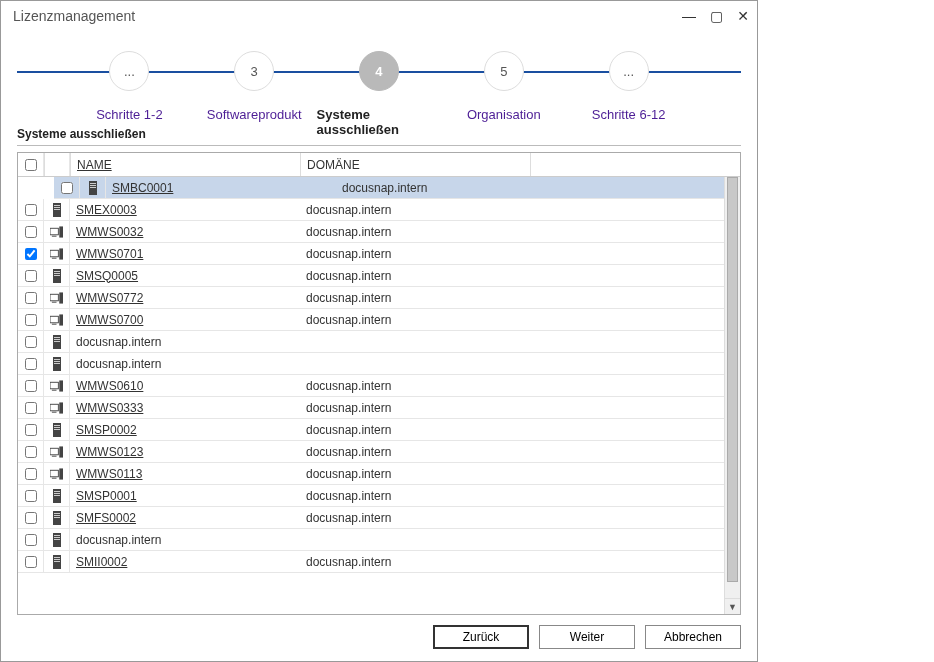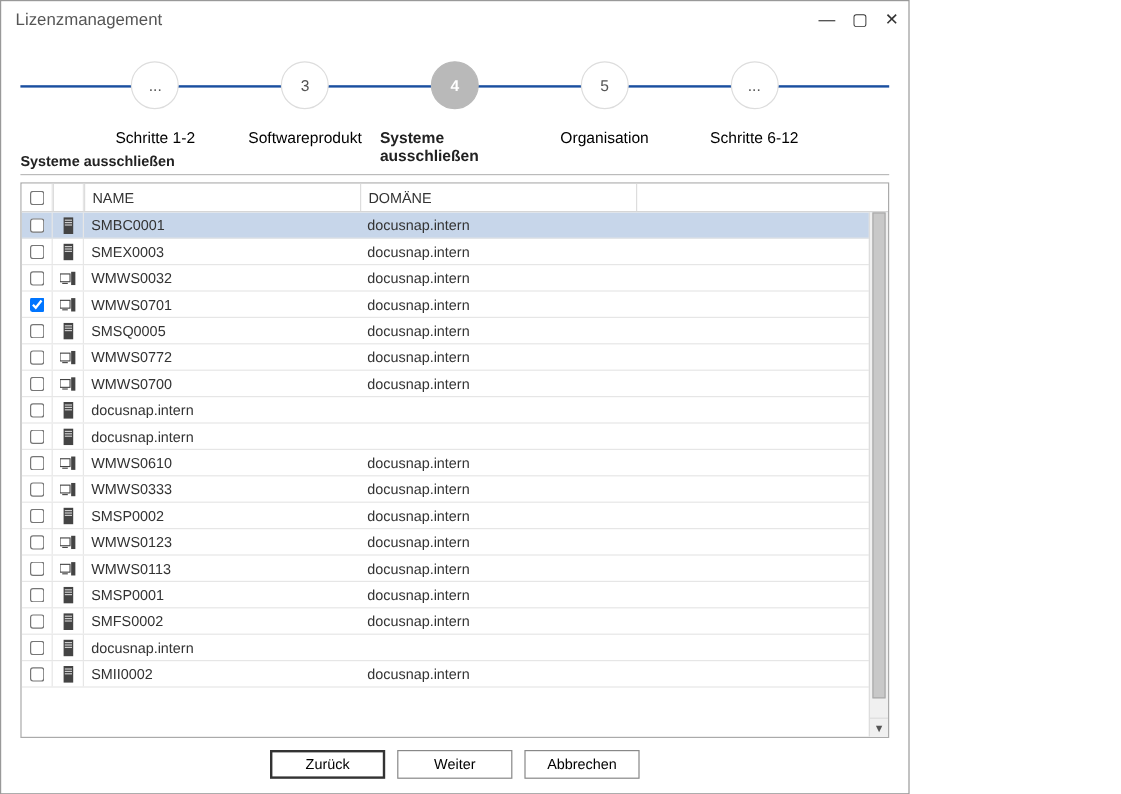--- a/index.html
+++ b/index.html
@@ -11,50 +11,50 @@
   .win-controls span { cursor: pointer; font-size: 14px; line-height: 1; }
   .content { flex: 1; display: flex; flex-direction: column; padding: 0 16px 12px 16px; overflow: hidden; }
 
   
   .stepper { height: 90px; position: relative; padding-top: 20px; }
   .stepper-line { position: absolute; top: 40px; left: 0; right: 0; height: 2px; background: #1a4fa0; }
   .steps { display: flex; justify-content: space-between; padding: 0 50px; }
   .step { display: flex; flex-direction: column; align-items: center; width: 150px; position: relative; z-index: 1; }
   .step-circle { width: 40px; height: 40px; border-radius: 50%; background: #fff; border: 1px solid #ddd; display: flex; align-items: center; justify-content: center; font-size: 13px; color: #555; }
   .step.active .step-circle { background: #b9b9b9; color: #fff; border-color: #b9b9b9; font-weight: bold; }
-  .step-label { margin-top: 16px; font-size: 13px; color: #000000; }
+  .step-label { margin-top: 16px; font-size: 13px; color: #4c1d95; }
   .step.active .step-label { font-weight: bold; color: #222; }
 
   .section-title { font-size: 12px; font-weight: bold; margin: 6px 0 4px 0; color: #222; }
   .hr { border: none; border-top: 1px solid #bbb; margin-bottom: 6px; }
 
   
   .table-wrap { flex: 1; border: 1px solid #aaa; overflow: hidden; display: flex; flex-direction: column; position: relative; }
   .table-header, .table-row { display: flex; align-items: center; border-bottom: 1px solid #e6e6e6; }
   .table-header { height: 24px; background: #fff; border-bottom: 1px solid #ccc; font-weight: normal; color: #333; }
   .table-header .col { border-left: 1px solid #ddd; }
   .table-header .col:first-child { border-left: none; }
   .col { padding: 0 6px; display: flex; align-items: center; height: 100%; white-space: nowrap; overflow: hidden; text-overflow: ellipsis; }
   .col-check { width: 26px; justify-content: center; border-right: 1px solid #e6e6e6; }
   .col-icon { width: 26px; justify-content: center; border-right: 1px solid #e6e6e6; }
-  .col-name { width: 230px; }
+  .col-name { width: 230px; text-decoration: underline; }
   .col-domain { width: 230px; }
   .col-rest { flex: 1; }
   .table-body { flex: 1; overflow: hidden; }
   .table-row { height: 22px; }
-  .table-row.selected { background: #c7d6ea; }
+  .table-row.selected { background: #c7d6ea; margin-left: 36px; }
   .table-row input[type=checkbox] { width: 12px; height: 12px; }
   .table-header input[type=checkbox] { width: 12px; height: 12px; }
 
   .scrollbar { position: absolute; right: 0; top: 24px; bottom: 0; width: 16px; background: #f0f0f0; border-left: 1px solid #ddd; display: flex; flex-direction: column; }
   .scrollbar-thumb { flex: 1; margin: 0 2px 16px 2px; background: #c8c8c8; border: 1px solid #aaa; }
   .scrollbar-down { height: 16px; display: flex; align-items: center; justify-content: center; font-size: 9px; color: #555; background: #f0f0f0; border-top: 1px solid #ddd; }
 
   
-  .button-bar { display: flex; justify-content: center; gap: 10px; padding-top: 10px; }
+  .button-bar { display: flex; justify-content: flex-end; gap: 10px; padding-top: 10px; }
   .button-bar button { width: 96px; height: 24px; background: #fff; border: 1px solid #888; font-size: 12px; cursor: pointer; }
   .button-bar button.default { border: 2px solid #333; }
 </style>
 </head>
 <body>
 
 <div class="window">
 
   <div class="titlebar">
     <span class="titlebar-title">Lizenzmanagement</span>

